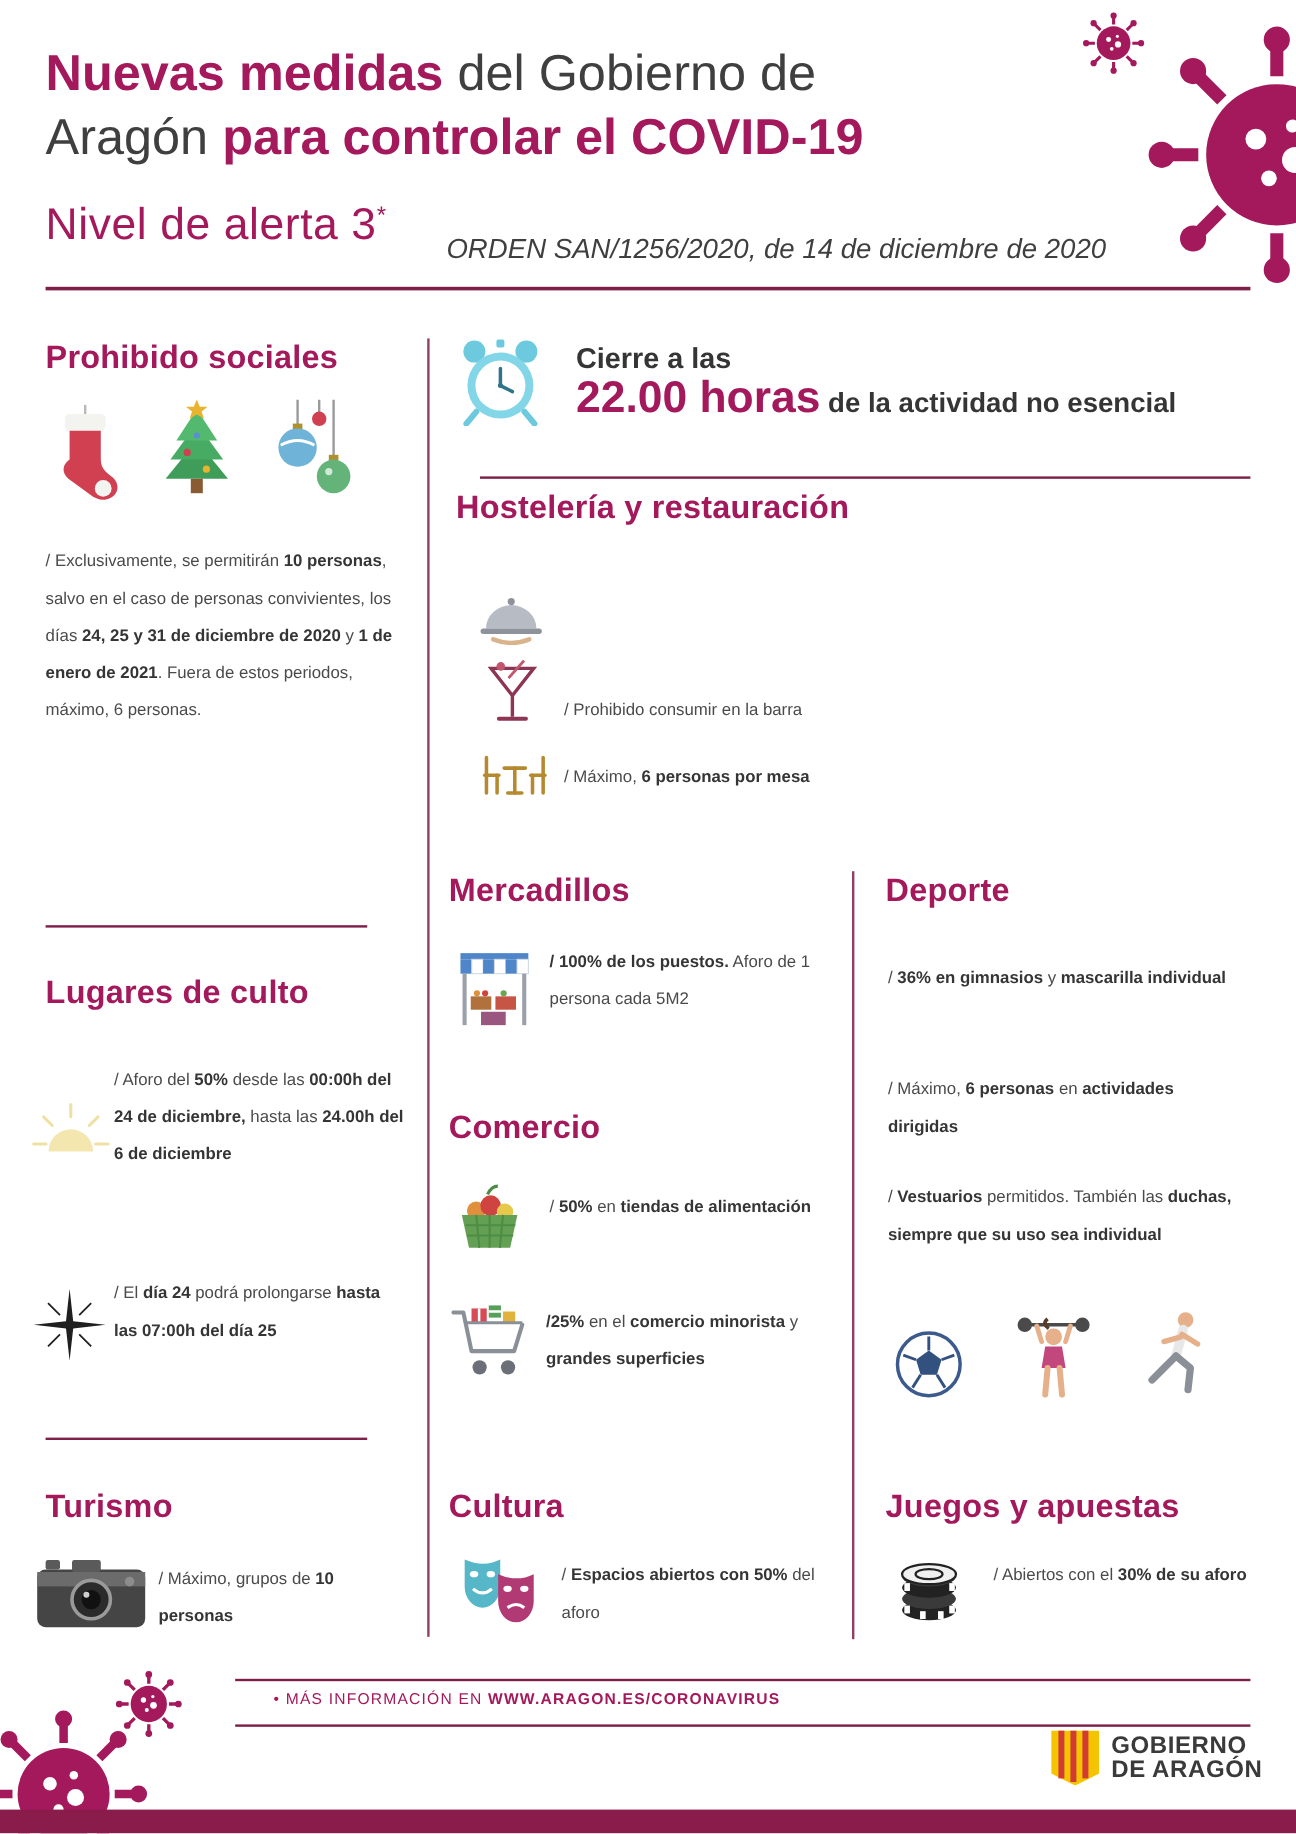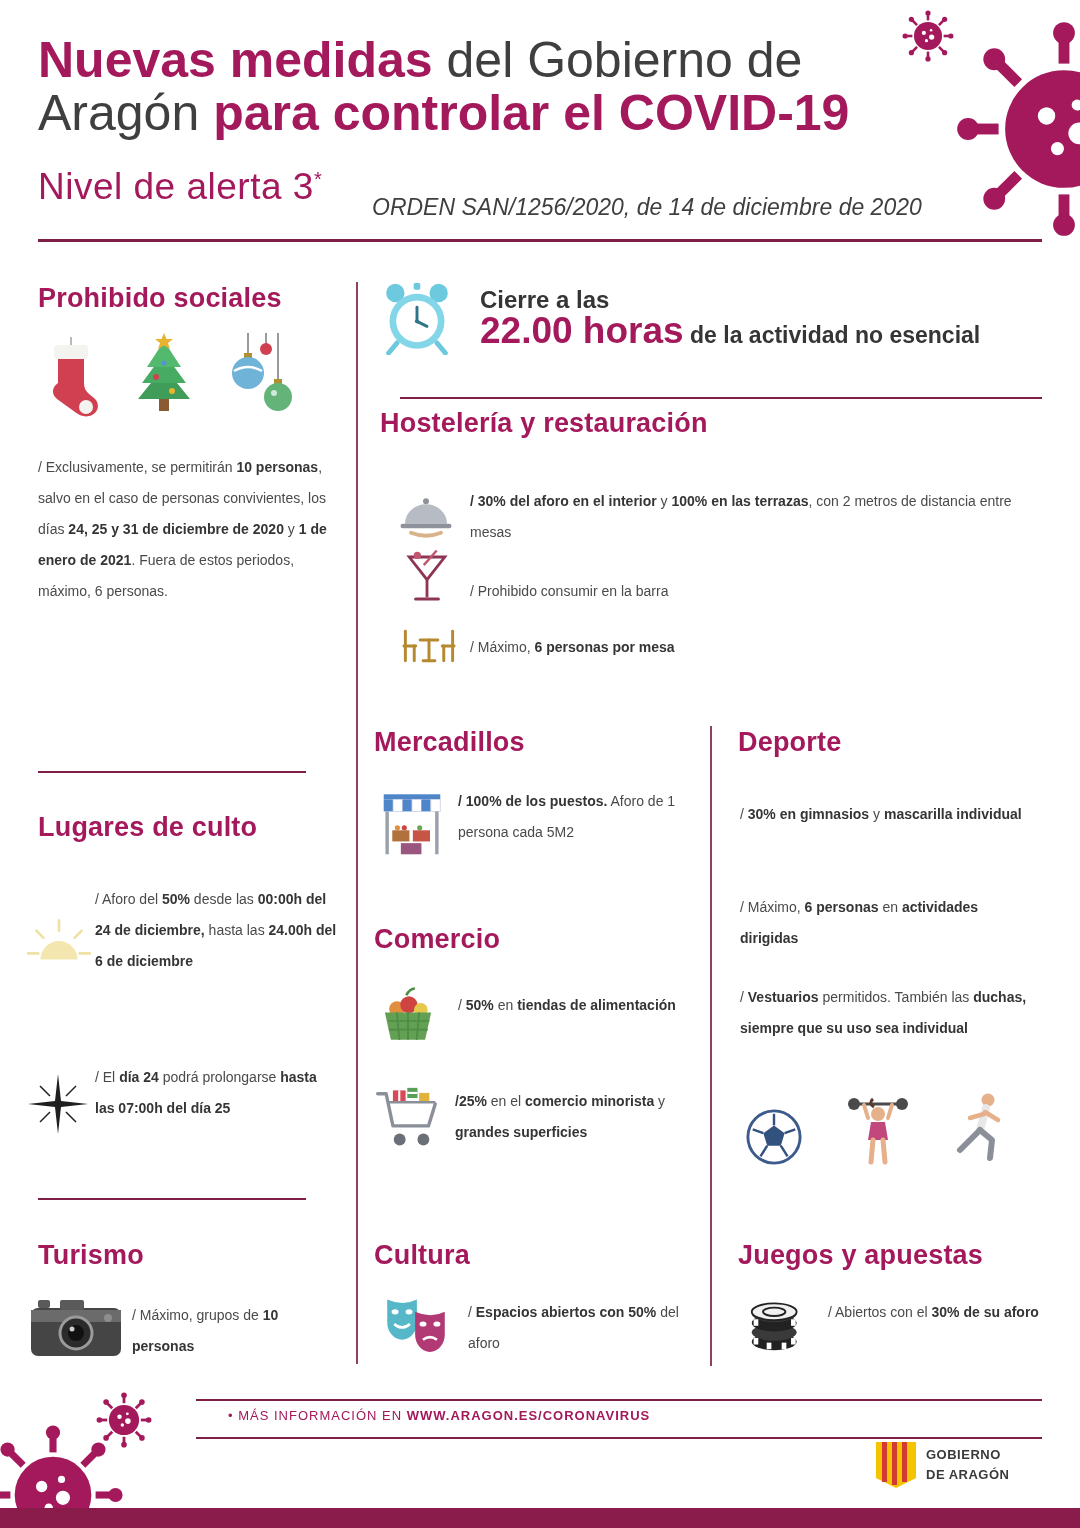--- a/index.html
+++ b/index.html
@@ -13,21 +13,21 @@
   body{background:#e8e8e8;font-family:"Liberation Sans",sans-serif}
   .page{position:relative;width:1080px;height:1528px;margin:0 auto;background:#ffffff;overflow:hidden;color:var(--text)}
   .abs{position:absolute}
   .h{position:absolute;color:var(--accent);font-weight:700;font-size:27px;letter-spacing:.2px}
   .rich{position:absolute;font-size:14px;line-height:31px;color:#4a4a4a}
   .rich span.b{font-weight:700;color:#353535}
   .rule{position:absolute;background:var(--rule)}
   .vrule{position:absolute;background:var(--rule);opacity:.85}
 
   
-  #title{left:38px;top:34px;width:880px;font-size:50px;line-height:53px}
+  #title{left:38px;top:34px;width:880px;font-size:42px;line-height:53px}
   #title .ta{color:var(--accent);font-weight:700}
   #title .td{color:#3f3f3f;font-weight:400}
   #alert{left:38px;top:166px;font-size:37px;color:var(--accent);font-weight:400;letter-spacing:.5px}
   #alert sup{font-size:20px}
   #order{left:372px;top:194px;font-size:23px;font-style:italic;color:#3f3f3f}
   #rule-header{left:38px;top:239px;width:1004px;height:3px}
   #virus-tr-small{left:902px;top:10px;width:52px;height:52px;color:var(--accent)}
   #virus-tr-large{left:955px;top:20px;width:218px;height:218px;color:var(--accent)}
 
   
@@ -86,21 +86,21 @@
   #juegos-item{left:828px;top:1297px;width:216px}
 
   
   #rule-footer-top{left:196px;top:1399px;width:846px;height:2px}
   #footer-info{left:228px;top:1408px;font-size:13px;letter-spacing:1px;color:var(--accent);white-space:nowrap}
   #footer-info .link{font-weight:700}
   #rule-footer-bottom{left:196px;top:1437px;width:846px;height:2px}
   #virus-bl-small{left:96px;top:1392px;width:56px;height:56px;color:var(--accent)}
   #virus-bl-large{left:-18px;top:1424px;width:142px;height:142px;color:var(--accent)}
   #logo{left:876px;top:1442px;display:flex;gap:10px;align-items:center}
-  #logo .logo-text{font-size:13px;line-height:20px;font-weight:700;color:#3a3a3a;letter-spacing:.5px}
+  #logo .logo-text{font-size:20px;line-height:20px;font-weight:700;color:#3a3a3a;letter-spacing:.5px}
   #bottom-bar{left:0;top:1508px;width:1080px;height:20px;background:var(--footer-bar)}
 </style>
 </head>
 <body>
 
 <svg width="0" height="0" style="position:absolute">
   <defs>
     <symbol id="sym-virus" viewBox="0 0 100 100">
       <g stroke="currentColor" stroke-width="5">
         <line x1="50" y1="20" x2="50" y2="8"></line>
@@ -391,21 +391,20 @@
   <div class="abs" id="cierre-line1">Cierre a las</div>
   <div class="abs" id="cierre-line2">
     <span class="time">22.00 horas</span><span class="rest"> de la actividad no esencial</span>
   </div>
   <div class="rule" id="rule-mid"></div>
 
   <div class="h" id="hosteleria-title">Hostelería y restauración</div>
   <svg class="abs" id="host-icon-1">
       <use href="#sym-cloche"></use>
     </svg>
-  <div class="rich" id="host-item-1"><span class="b">/ 30% del aforo en el interior</span><span> y </span><span class="b">100% en las terrazas</span><span>, con 2 metros de distancia entre mesas</span></div>
   <svg class="abs" id="host-icon-2">
       <use href="#sym-cocktail"></use>
     </svg>
   <div class="rich" id="host-item-2"><span>/ Prohibido consumir en la barra</span></div>
   <svg class="abs" id="host-icon-3">
       <use href="#sym-table"></use>
     </svg>
   <div class="rich" id="host-item-3"><span>/ Máximo, </span><span class="b">6 personas por mesa</span></div>
 
   <div class="vrule" id="vdiv-2"></div>
@@ -426,21 +425,21 @@
     </svg>
   <div class="rich" id="comercio-item-2"><span class="b">/25%</span><span> en el </span><span class="b">comercio minorista</span><span> y </span><span class="b">grandes superficies</span></div>
 
   <div class="h" id="cultura-title">Cultura</div>
   <svg class="abs" id="masks-icon">
       <use href="#sym-masks"></use>
     </svg>
   <div class="rich" id="cultura-item"><span>/ </span><span class="b">Espacios abiertos con 50%</span><span> del aforo</span></div>
 
   <div class="h" id="deporte-title">Deporte</div>
-  <div class="rich" id="deporte-item-1"><span>/ </span><span class="b">30% en gimnasios</span><span> y </span><span class="b">mascarilla individual</span></div>
+  <div class="rich" id="deporte-item-1"><span>/ </span><span class="b">36% en gimnasios</span><span> y </span><span class="b">mascarilla individual</span></div>
   <div class="rich" id="deporte-item-2"><span>/ Máximo, </span><span class="b">6 personas</span><span> en </span><span class="b">actividades dirigidas</span></div>
   <div class="rich" id="deporte-item-3"><span>/ </span><span class="b">Vestuarios</span><span> permitidos. También las </span><span class="b">duchas, siempre que su uso sea individual</span></div>
   <div class="abs" id="deporte-icons">
     <svg width="58" height="58">
         <use href="#sym-soccer"></use>
       </svg>
     <svg width="66" height="74">
         <use href="#sym-lifter"></use>
       </svg>
     <svg width="60" height="74">

